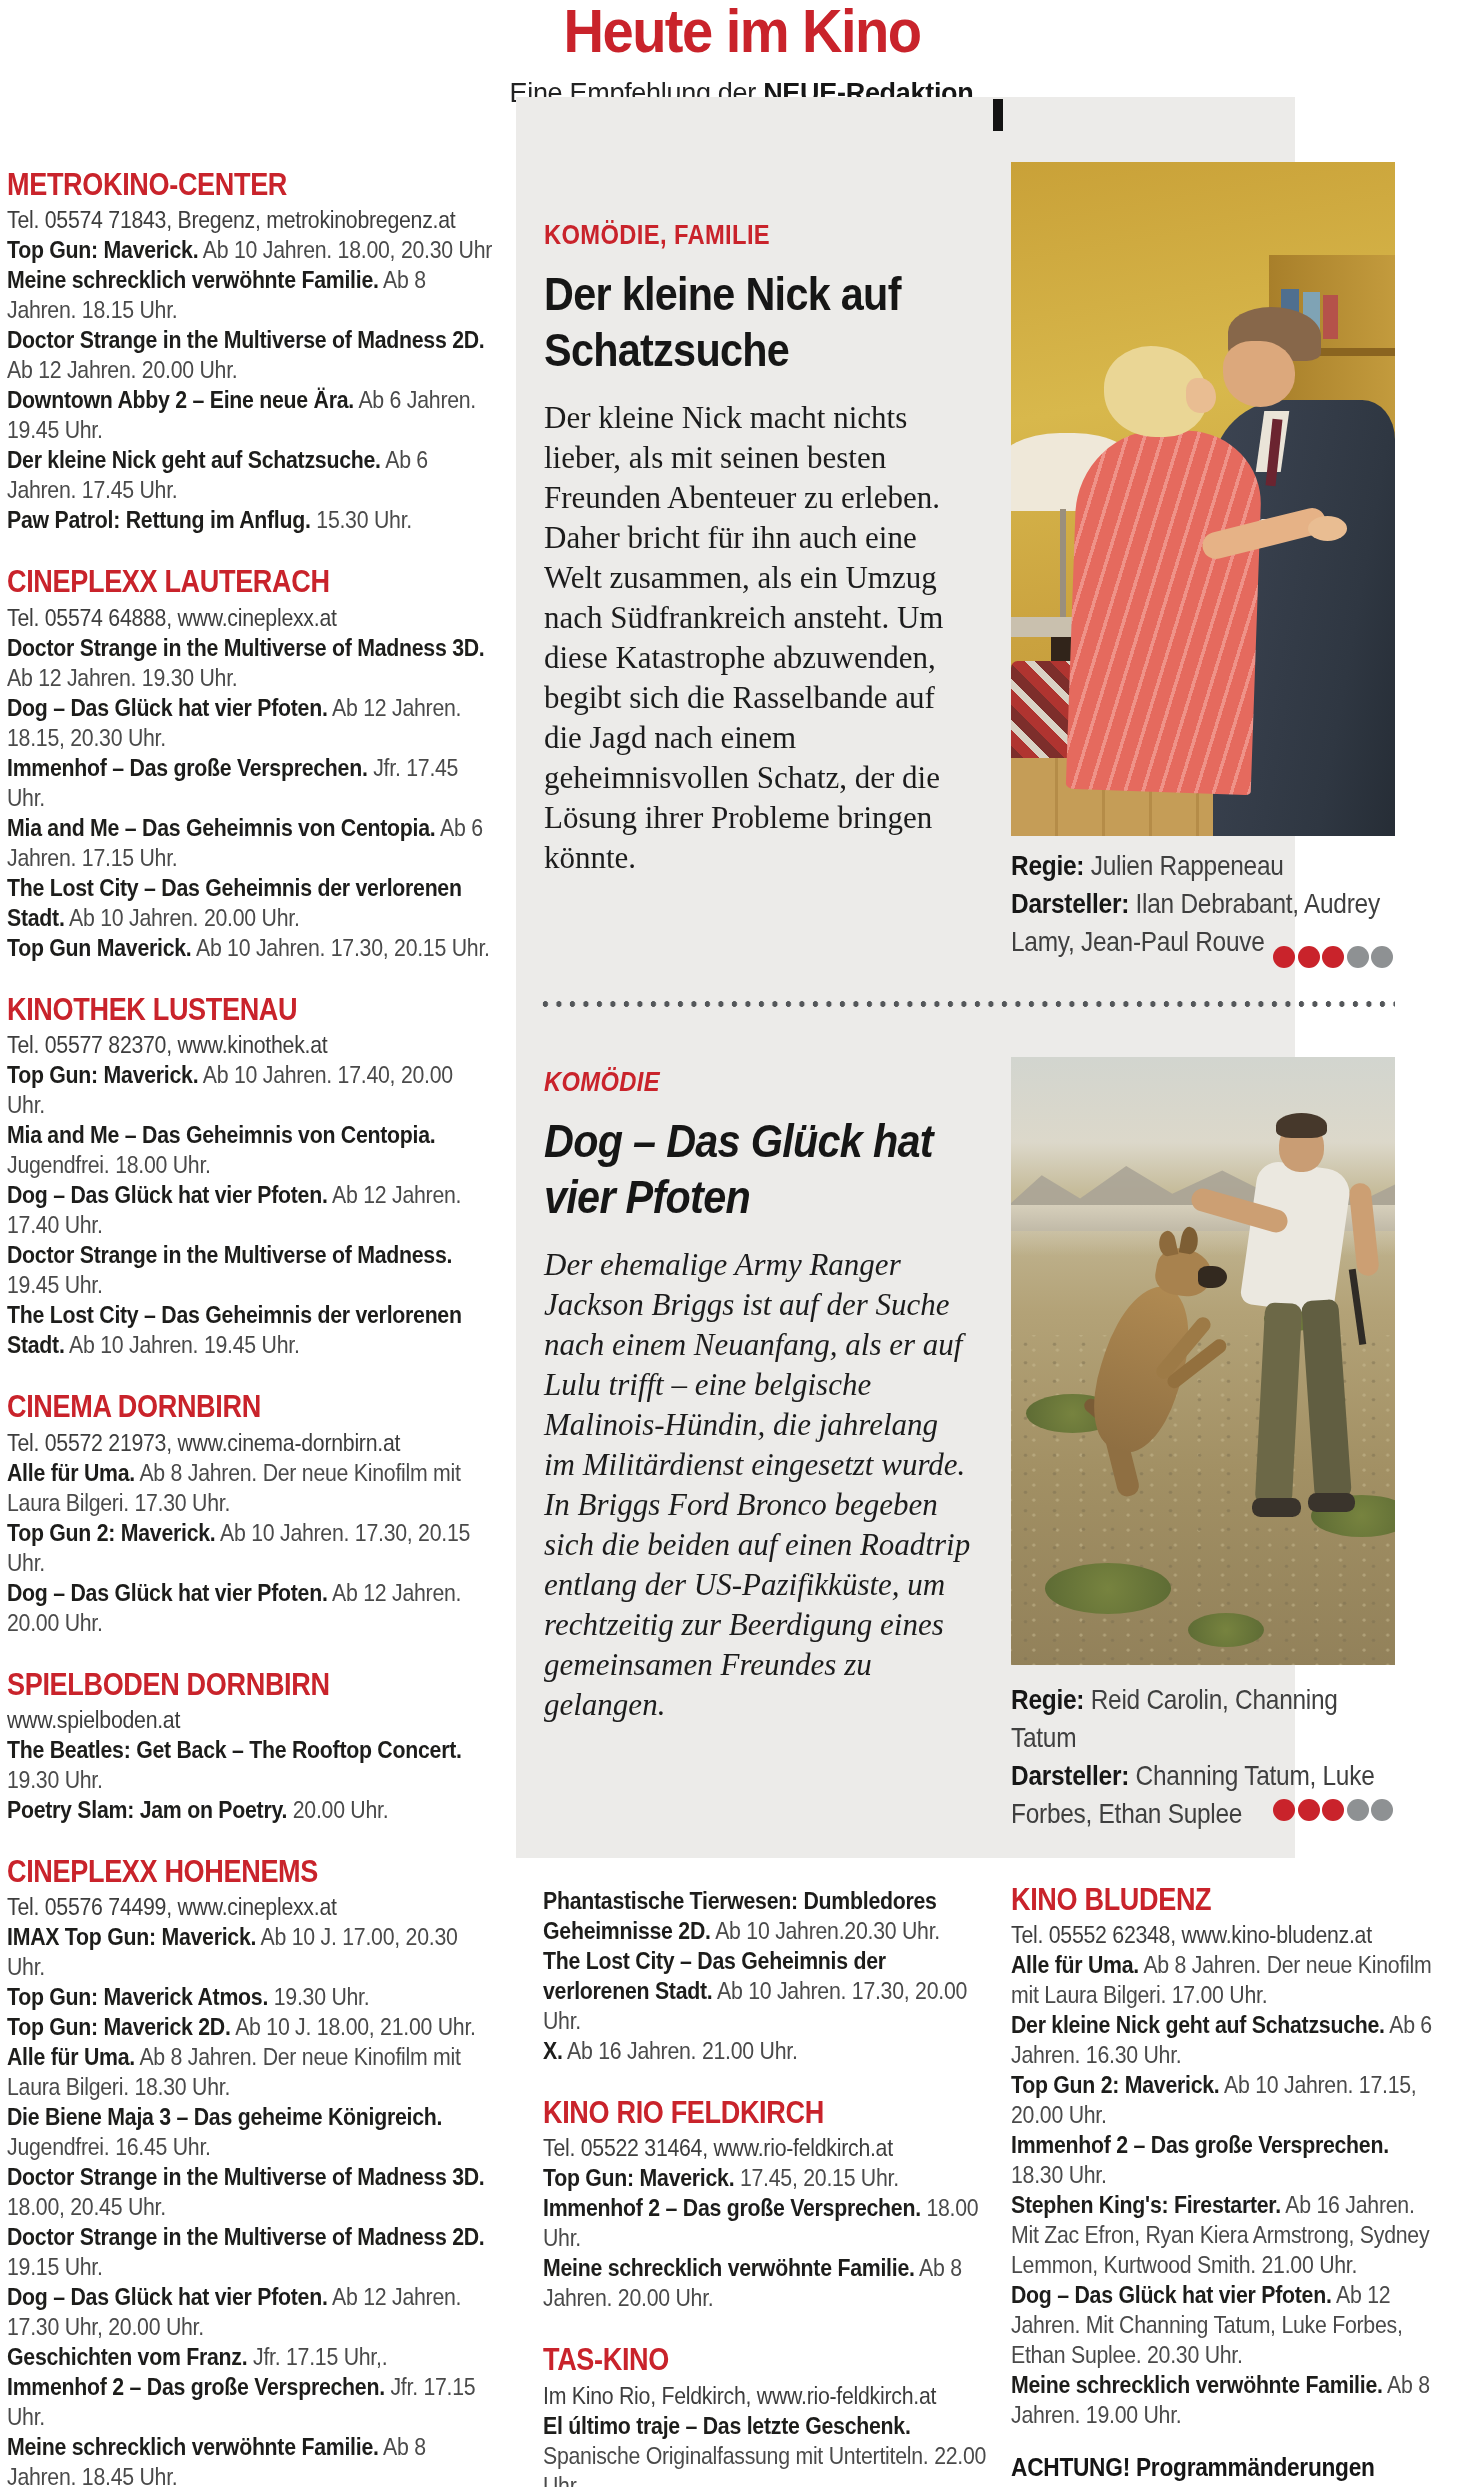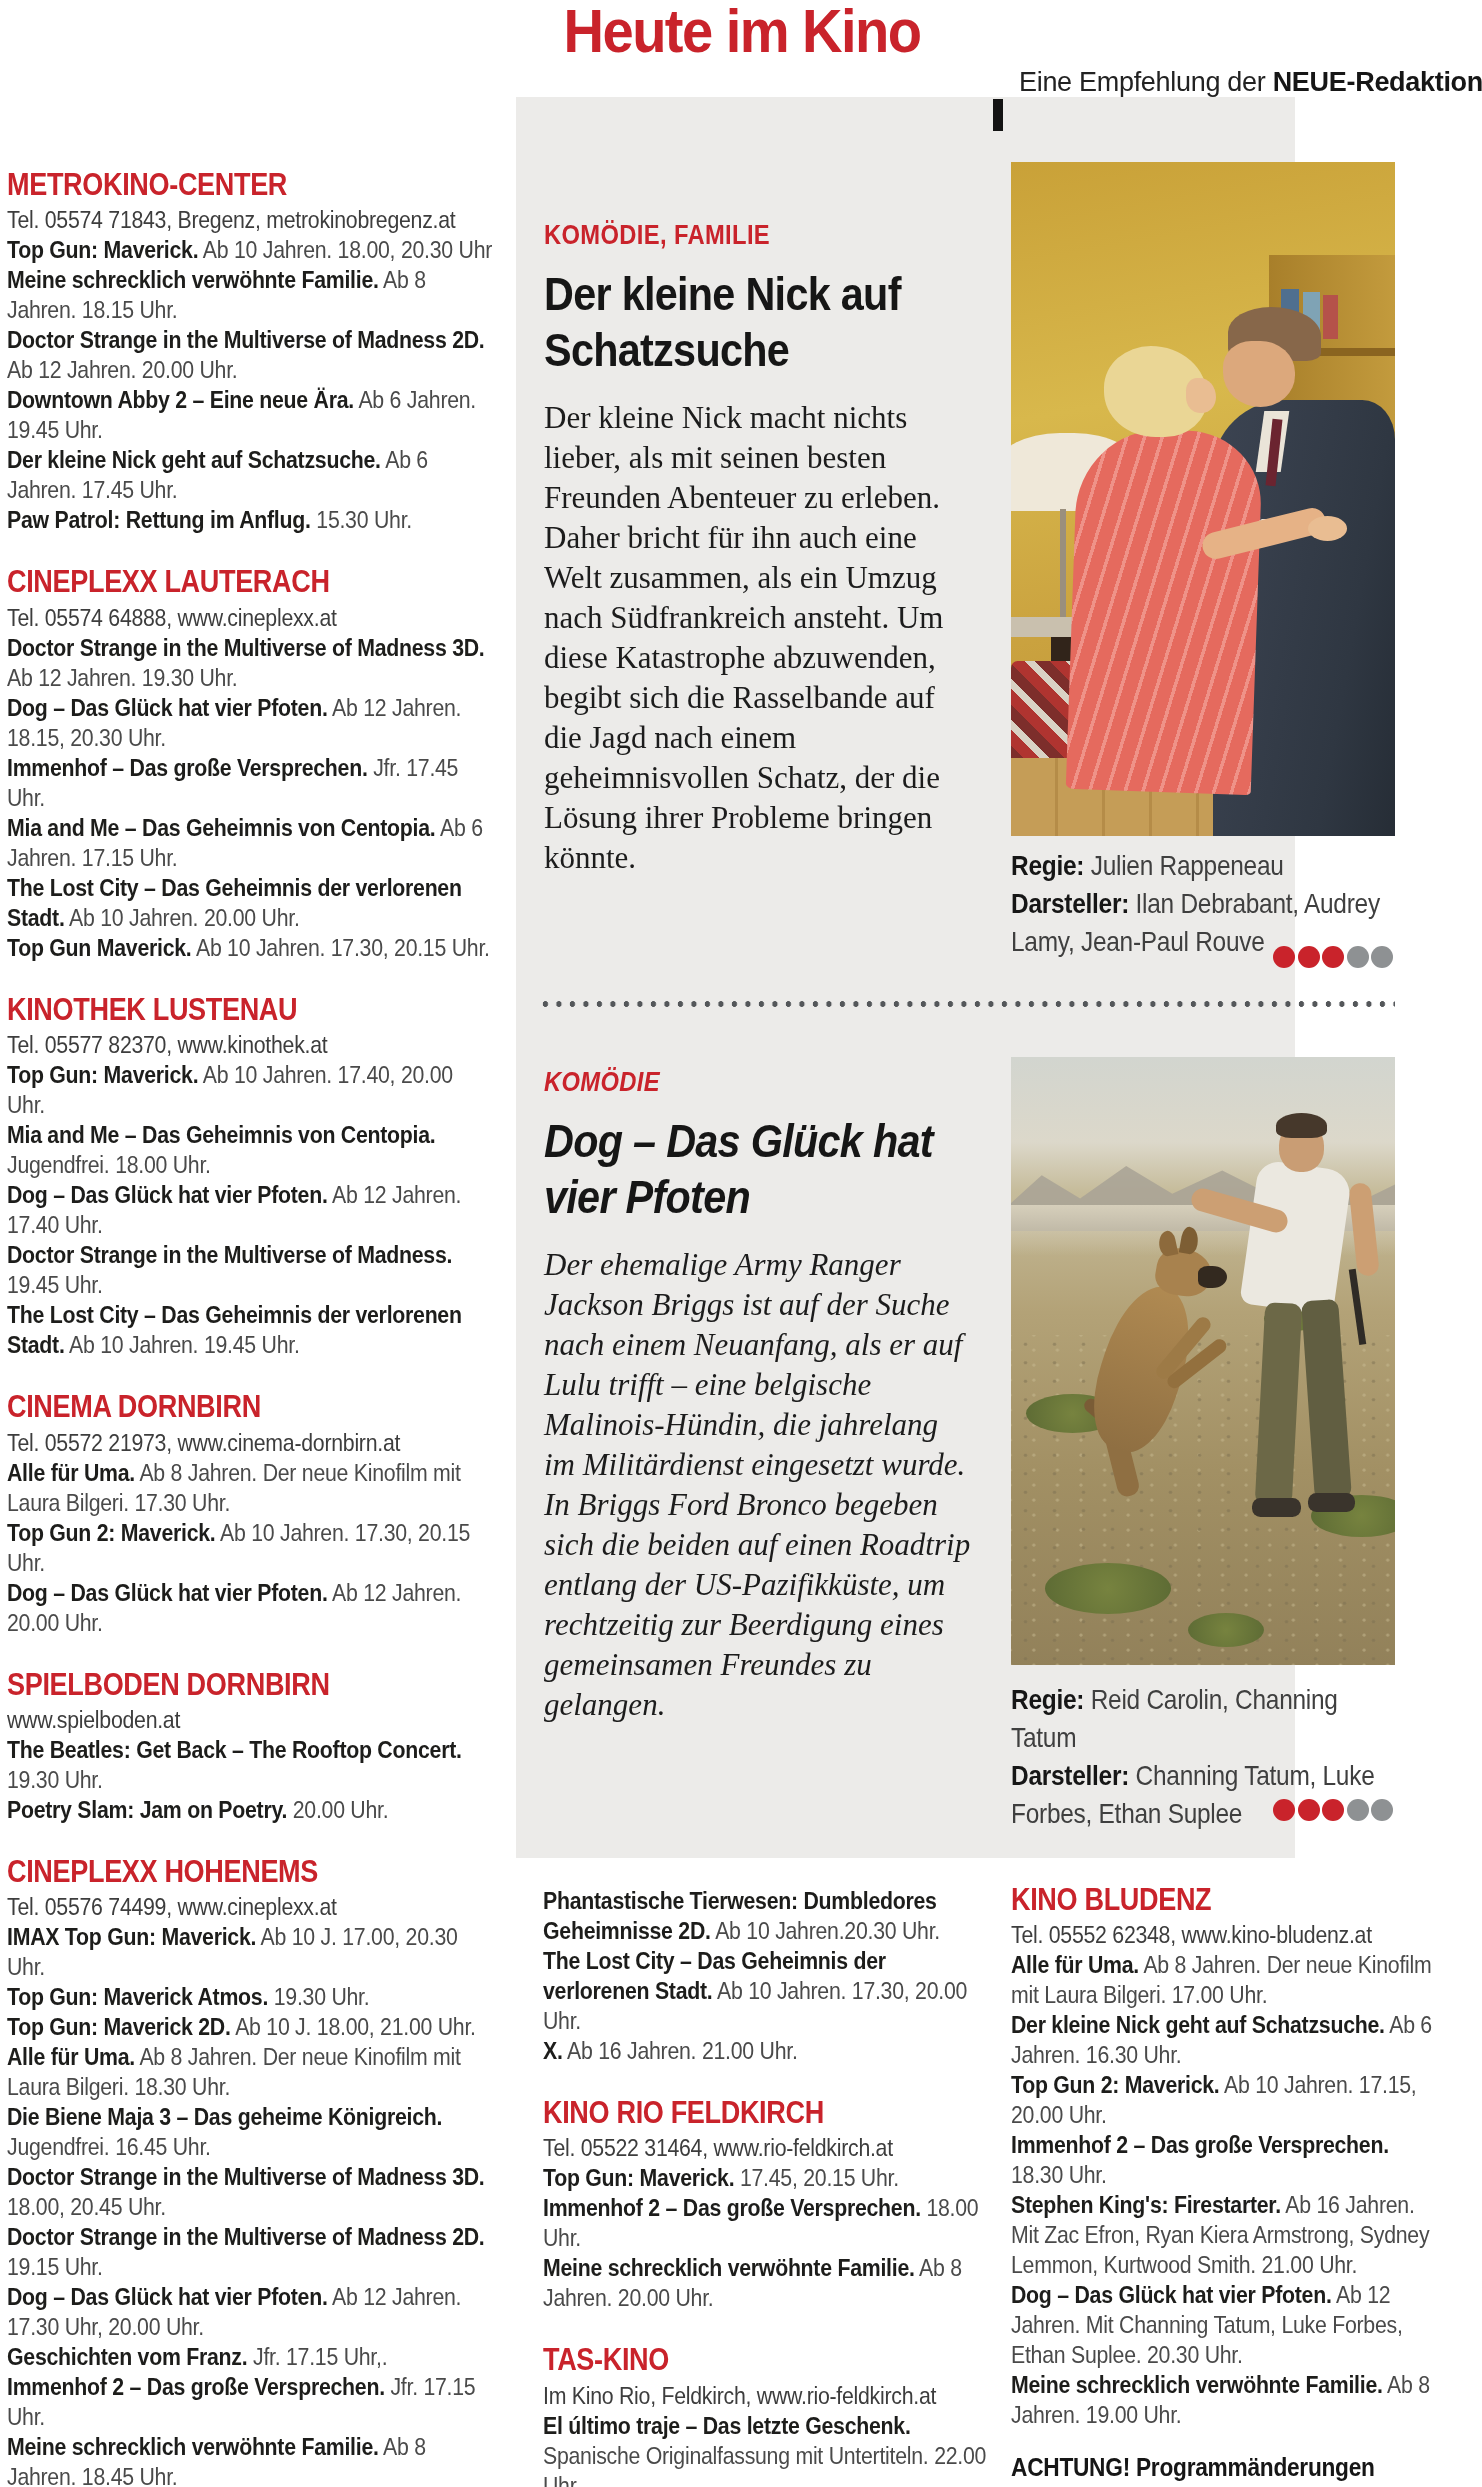--- a/index.html
+++ b/index.html
@@ -2,21 +2,21 @@
 <html style="font-size:13.5px"><head>
 <meta charset="utf-8">
 <style>
   html,body{margin:0;padding:0;background:#fff;}
   .page{position:relative;width:1483px;height:2487px;background:#fff;overflow:hidden;
         font-family:"Liberation Sans",sans-serif;color:#1d1d1b;}
   
   .header{position:absolute;top:0;left:0;right:0;text-align:center;}
   .title{display:inline-block;margin:1.7px 0 0;color:#c9232b;font-size:61px;font-weight:bold;
          letter-spacing:-1.7px;line-height:59px;transform:scaleX(.92);}
-  .subtitle{margin:6px 0 0;font-size:27px;color:#222;letter-spacing:-0.3px;text-align:right;}
+  .subtitle{margin:17px 0 0;font-size:27px;color:#222;letter-spacing:-0.3px;}
   .subtitle b{color:#161616;}
   
   .cx{transform:scaleX(.873);transform-origin:0 0;}
   
   section.cinema{margin-top:29px;}
   section.cinema:first-child{margin-top:0;}
   section.cinema h2{margin:0 0 3.4px;color:#c9232b;font-size:31px;line-height:35px;
                     font-weight:bold;letter-spacing:-0.4px;}
   .info{margin:0;font-size:24.4px;line-height:30px;color:#3d3d3d;letter-spacing:-0.3px;}
   .film{margin:0;font-size:24.4px;line-height:30px;color:#4a4a4a;letter-spacing:-0.3px;}

